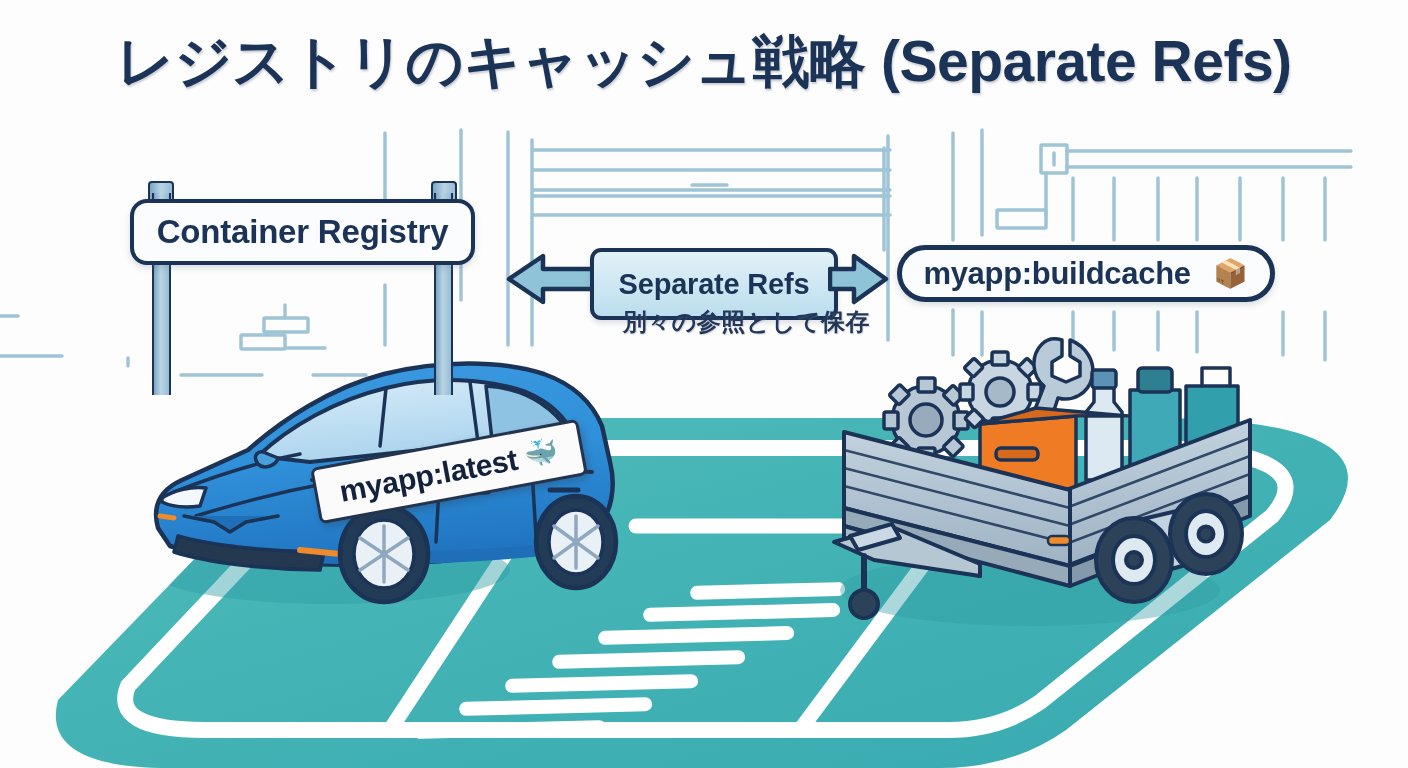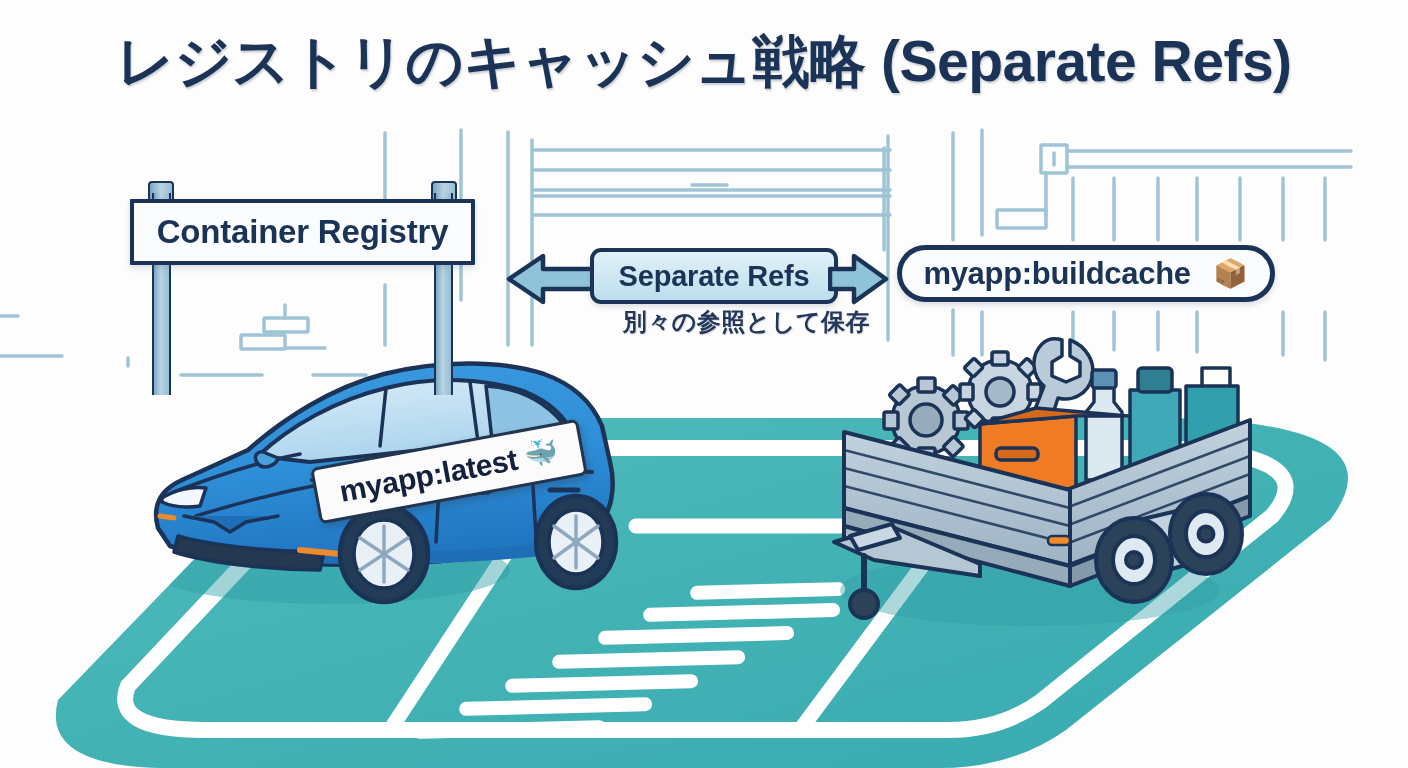--- a/index.html
+++ b/index.html
@@ -83,21 +83,21 @@
     border: 2.5px solid #1b3356;
     border-radius: 4px 4px 0 0;
   }
   .sign-plate {
     position: absolute;
     left: 0; top: 24px;
     width: 100%;
     height: 66px;
     background: #fbfcfd;
     border: 4px solid #1b3356;
-    border-radius: 1px;
+    border-radius: 17px;
     box-sizing: border-box;
     display: flex;
     align-items: center;
     justify-content: center;
     box-shadow: 0 3px 6px rgba(90,105,125,0.22);
   }
   .sign-plate-text {
     font-size: 33px;
     font-weight: 700;
     color: #1b3356;
@@ -110,21 +110,21 @@
     position: absolute;
     left: 505px;
     top: 248px;
     width: 365px;
     height: 100px;
   }
   #refs-badge {
     position: absolute;
     left: 85px; top: 0;
     width: 248px;
-    height: 56px;
+    height: 72px;
     background: linear-gradient(180deg, #e2f1f8 0%, #cde6f2 55%, #bcdeee 100%);
     border: 4px solid #1b3356;
     border-radius: 11px;
     box-sizing: border-box;
     display: flex;
     align-items: center;
     justify-content: center;
     box-shadow: 0 3px 5px rgba(90,105,125,0.2);
   }
   #refs-badge-text {

